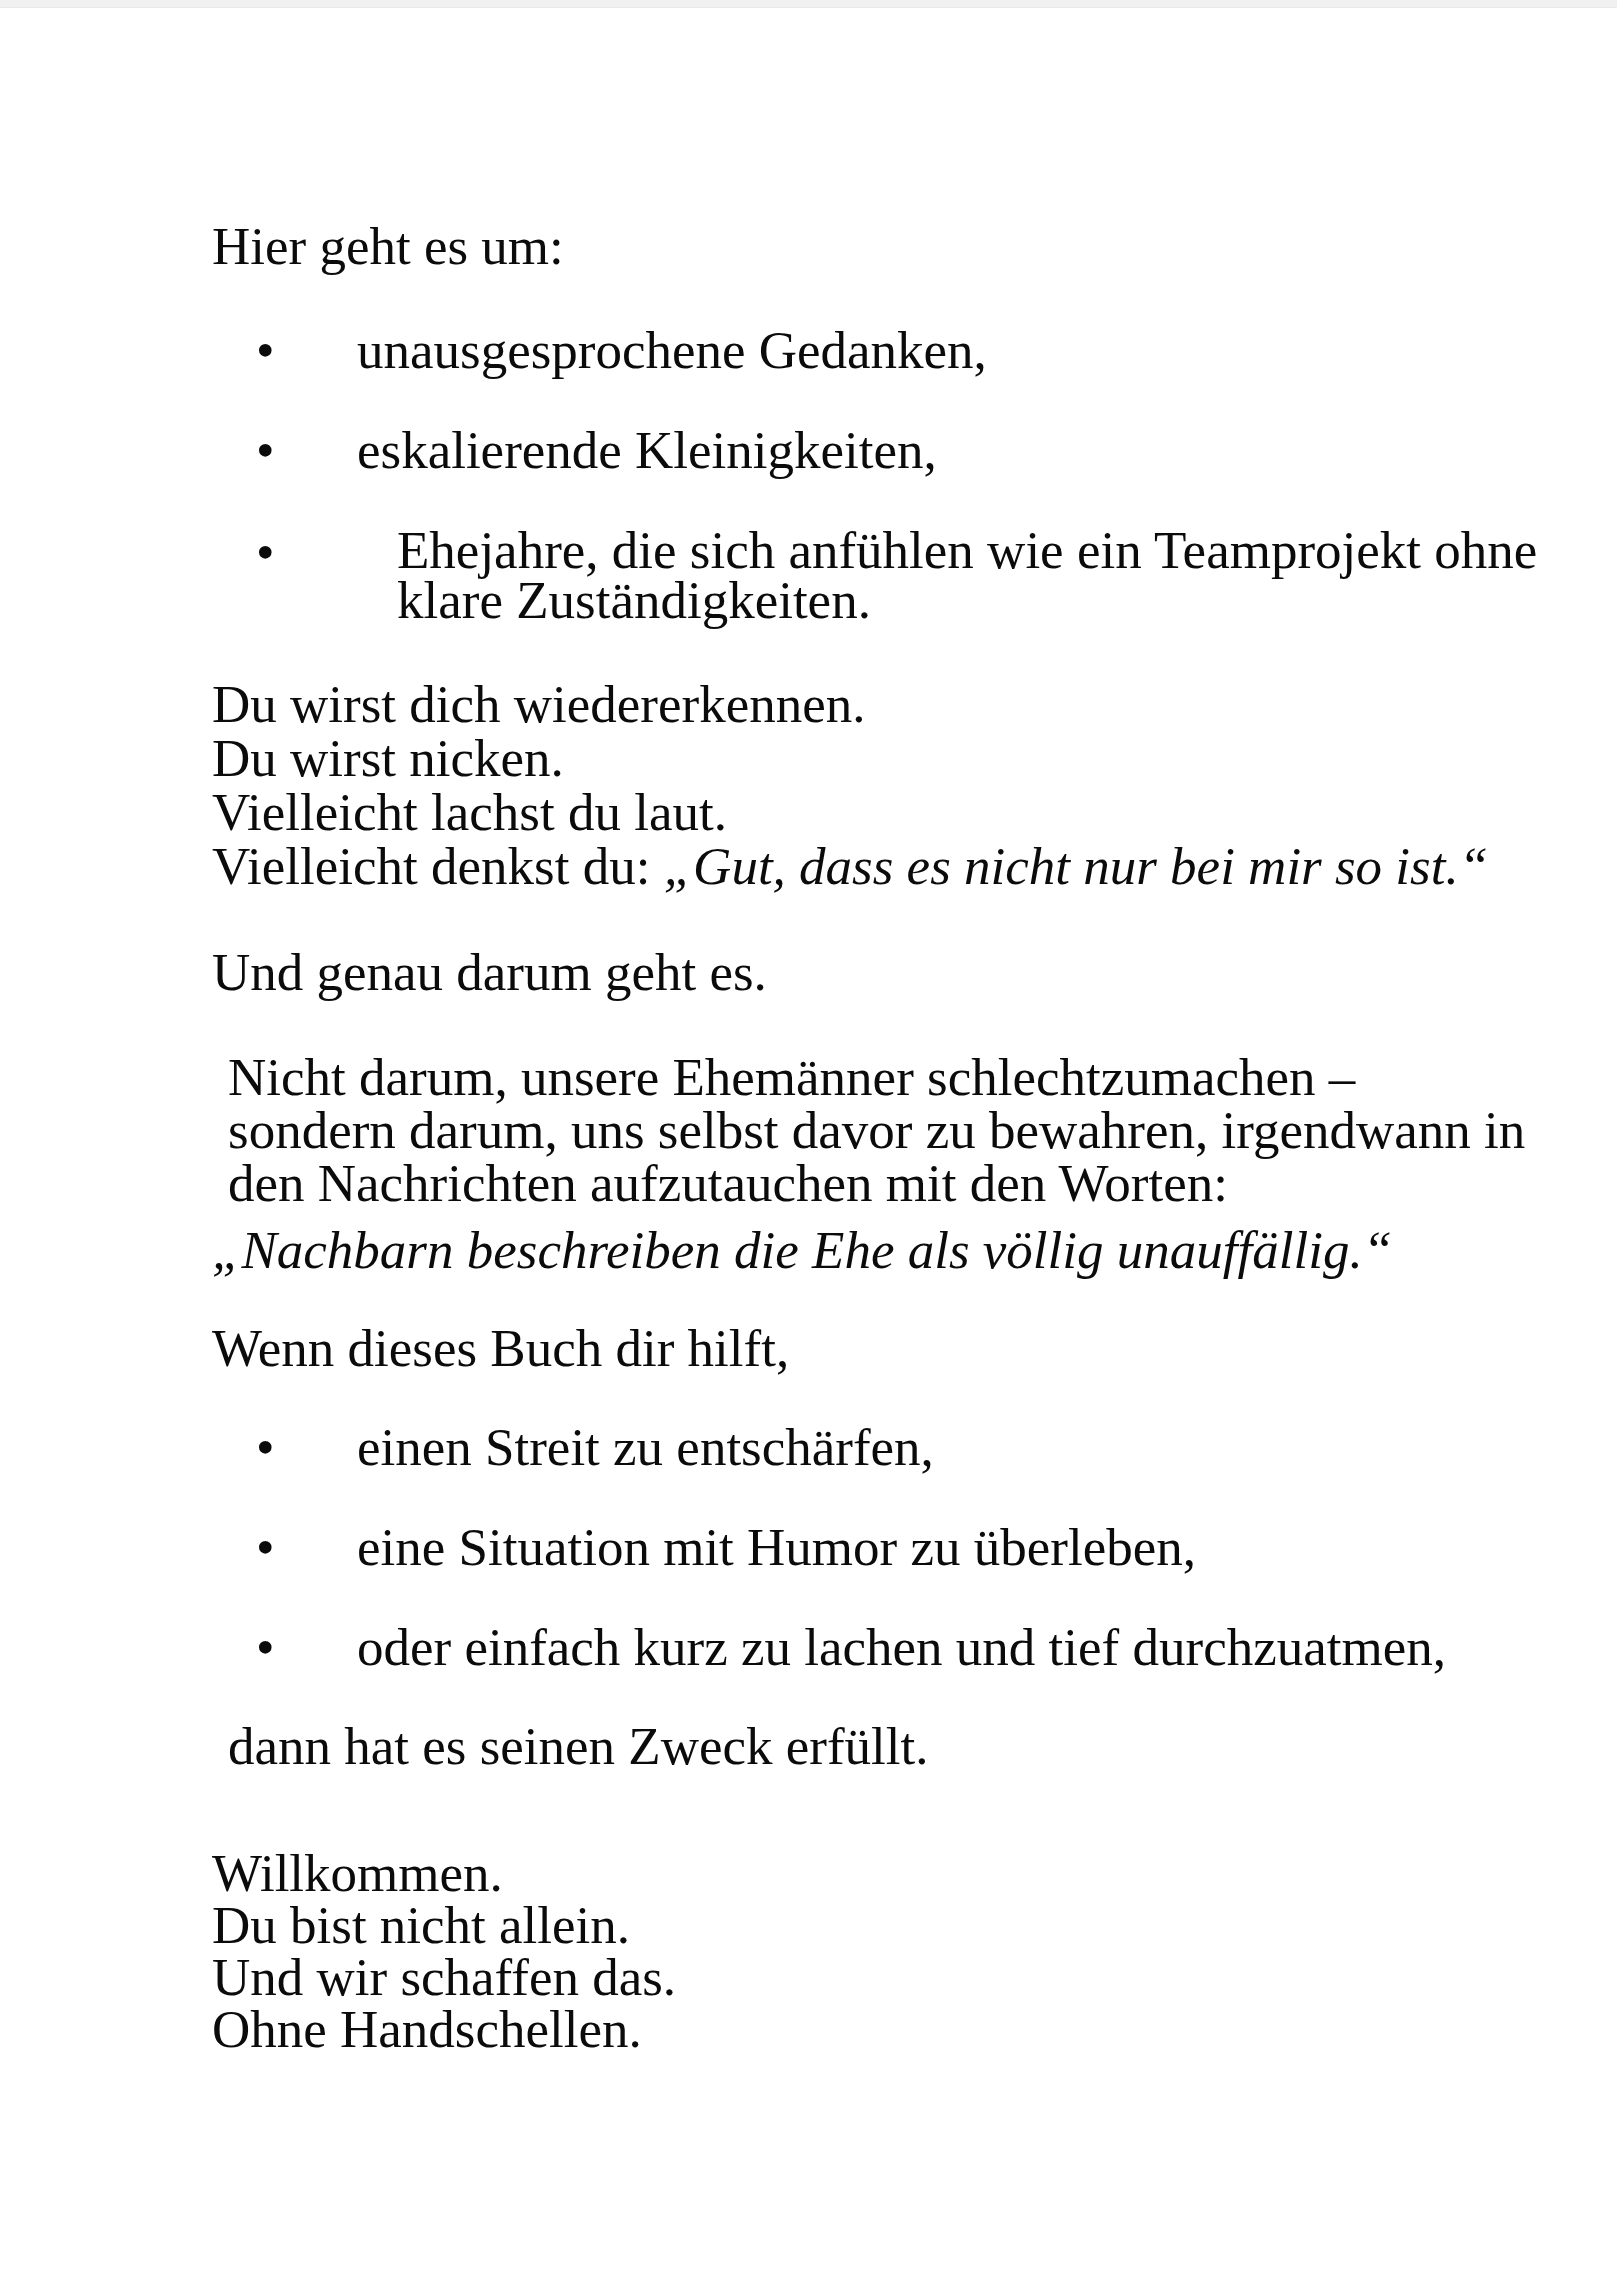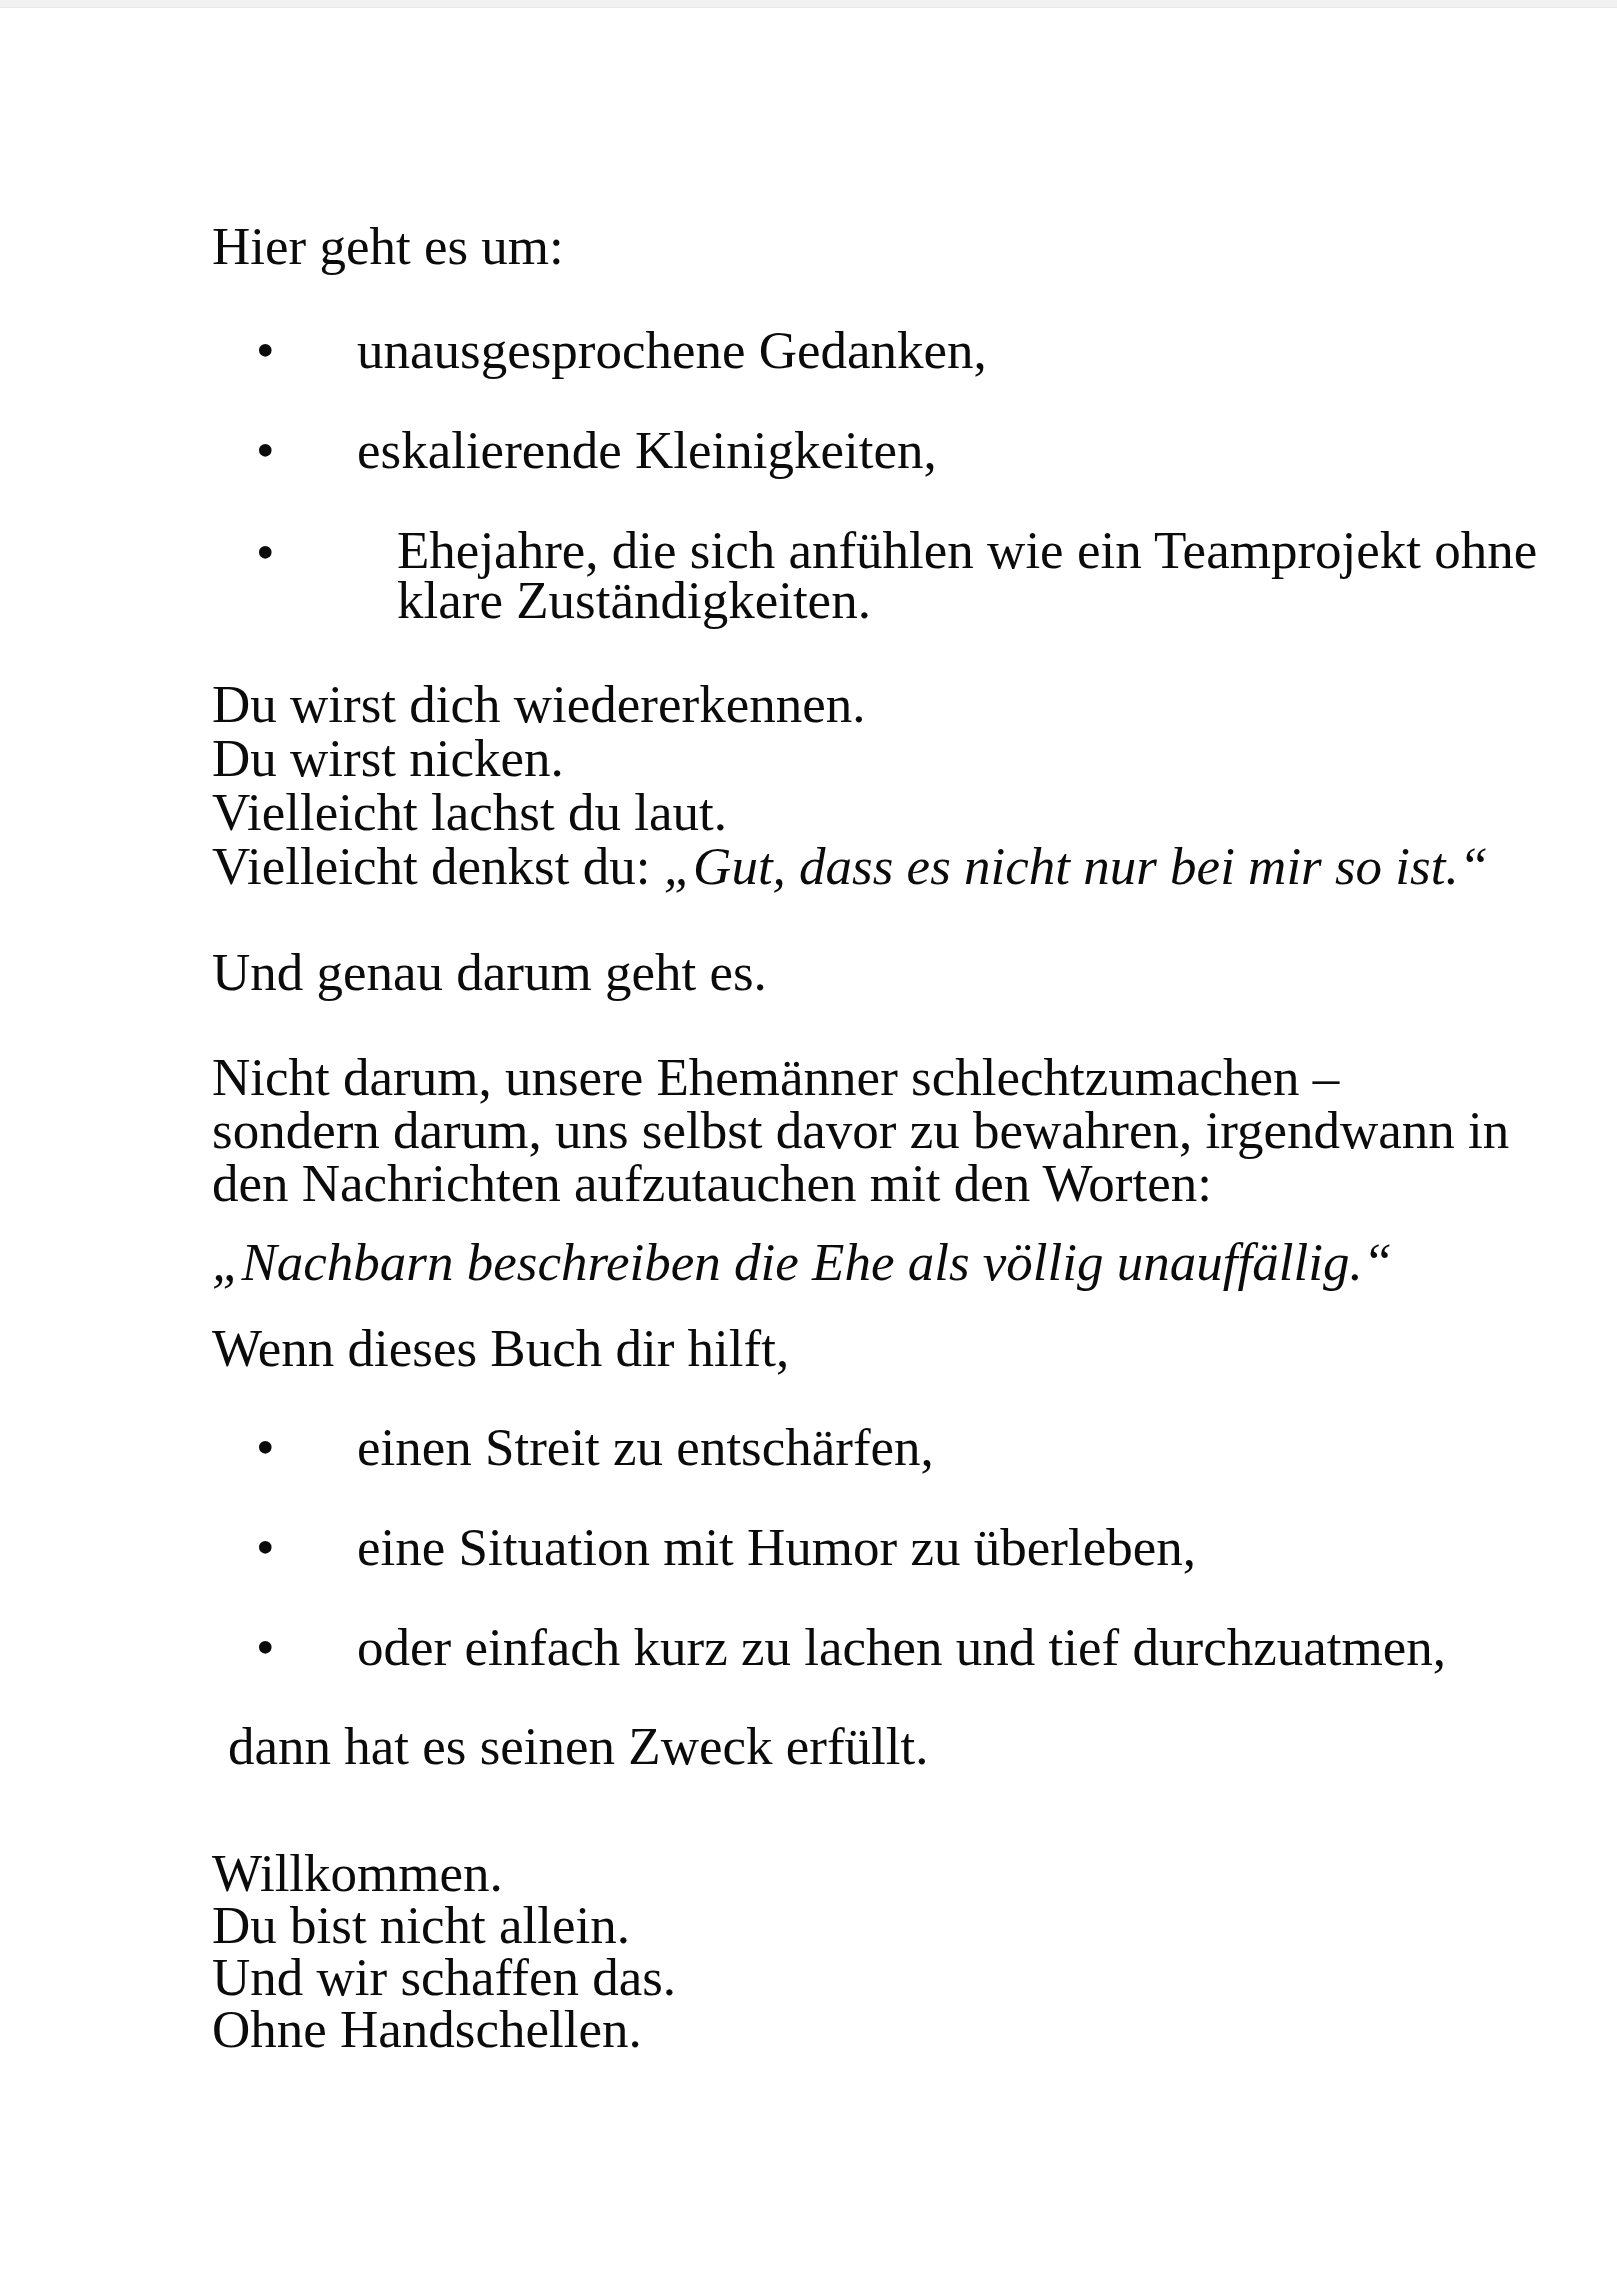--- a/index.html
+++ b/index.html
@@ -38,22 +38,22 @@
   .lh74 { line-height: 50px; margin-left: 40px; }
   .italic { font-style: italic; }
 
   
   #intro-heading   { top: 219px; }
   #b1-dot, #b1-text { top: 323px; }
   #b2-dot, #b2-text { top: 423px; }
   #b3-dot, #b3-text { top: 525px; }
   #recognition-block { top: 677px; }
   #emphasis-line   { top: 945px; }
-  #purpose-paragraph { top: 1051px; }
-  #news-quote      { top: 1223px; margin-top: 12px; }
+  #purpose-paragraph { top: 1051px; margin-left: 16px; }
+  #news-quote      { top: 1223px; }
   #help-intro      { top: 1321px; }
   #hb1-dot, #hb1-text { top: 1420px; }
   #hb2-dot, #hb2-text { top: 1520px; }
   #hb3-dot, #hb3-text { top: 1620px; }
   #conclusion-line { top: 1719px; margin-left: 16px; }
   #closing-block   { top: 1819px; }
 </style>
 </head>
 <body>
 

